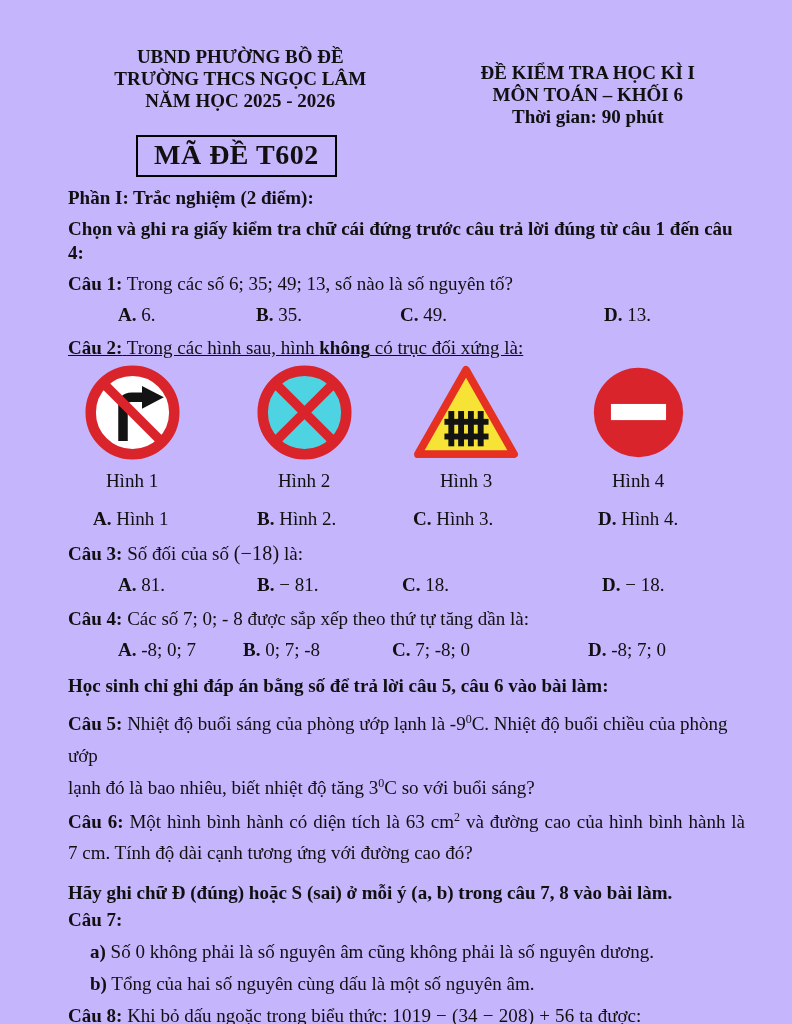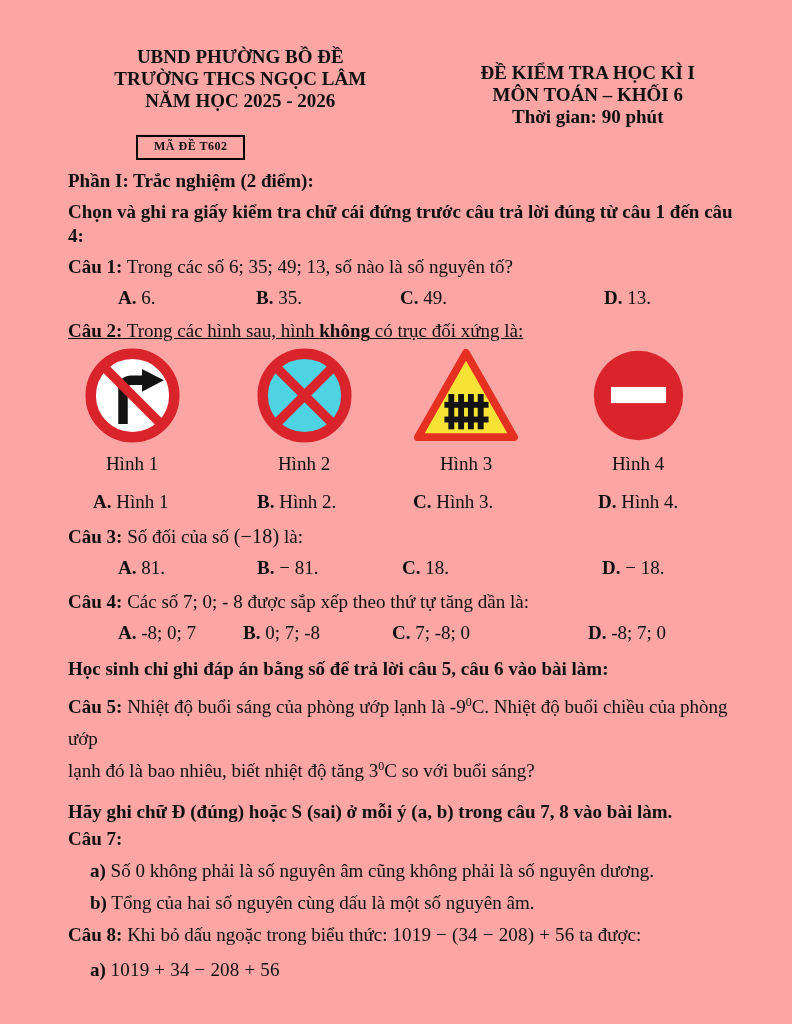--- a/index.html
+++ b/index.html
@@ -5,31 +5,31 @@
   :root{
     --sign-red:#d9242b;
     --sign-cyan:#4ed3e3;
     --sign-yellow:#f7e335;
     --triangle-border:#e63022;
     --ink:#101010;
   }
   *{box-sizing:border-box;}
   html,body{margin:0;padding:0;background:#ffffff;}
   .page{
-    position:relative;width:792px;height:1024px;background:#fca5a5;color:var(--ink);
+    position:relative;width:792px;height:1024px;background:#c4b5fd;color:var(--ink);
     font-family:"Liberation Serif","DejaVu Serif",serif;font-size:19px;overflow:hidden;
   }
   .content{padding:46px 47px 0 68px;}
   
   .hdr{display:flex;font-weight:bold;line-height:22px;}
   .hleft{width:345px;text-align:center;}
   .hright{width:315px;margin-left:18px;text-align:center;margin-top:16px;}
   .codebox{
     display:inline-block;border:2px solid #000;padding:2px 16px 4px 16px;
-    font-weight:bold;font-size:12px;margin:7px 0 0 68px;letter-spacing:.5px;
+    font-weight:bold;font-size:28px;margin:7px 0 0 68px;letter-spacing:.5px;
   }
   
   .row{margin-top:7px;line-height:24px;}
   .bold{font-weight:bold;}
   b{font-weight:bold;}
   .opts{position:relative;height:24px;margin-top:8px;}
   .opts .opt{position:absolute;top:0;white-space:nowrap;}
   .justify{text-align:justify;text-align-last:justify;}
   sup{font-size:12px;line-height:0;}
   .mathbig{font-size:20px;}
@@ -165,20 +165,28 @@
     <div class="row bold" style="margin-top:11px;">Học sinh chỉ ghi đáp án bằng số để trả lời câu 5, câu 6 vào bài làm:</div>
 
     
     <div class="q5block">
       <b>Câu 5:</b>
       <span>Nhiệt độ buổi sáng của phòng ướp lạnh là -9</span><sup>0</sup><span>C. Nhiệt độ buổi chiều của phòng ướp</span><br>
       <span>lạnh đó là bao nhiêu, biết nhiệt độ tăng 3</span><sup>0</sup><span>C so với buổi sáng?</span>
     </div>
 
     
+    <div class="q6block">
+      <div class="justify">
+        <b>Câu 6:</b>
+        <span>Một hình bình hành có diện tích là 63 cm</span><sup>2</sup>
+        <span>và đường cao của hình bình hành là</span>
+      </div>
+      <div>7 cm. Tính độ dài cạnh tương ứng với đường cao đó?</div>
+    </div>
 
     
     <div class="row bold" style="margin-top:13px;">Hãy ghi chữ Đ (đúng) hoặc S (sai) ở mỗi ý (a, b) trong câu 7, 8 vào bài làm.</div>
 
     
     <div class="row bold" style="margin-top:3px;">Câu 7:</div>
     <div class="subitem">
       <b>a)</b>
       <span>Số 0 không phải là số nguyên âm cũng không phải là số nguyên dương.</span>
     </div>

